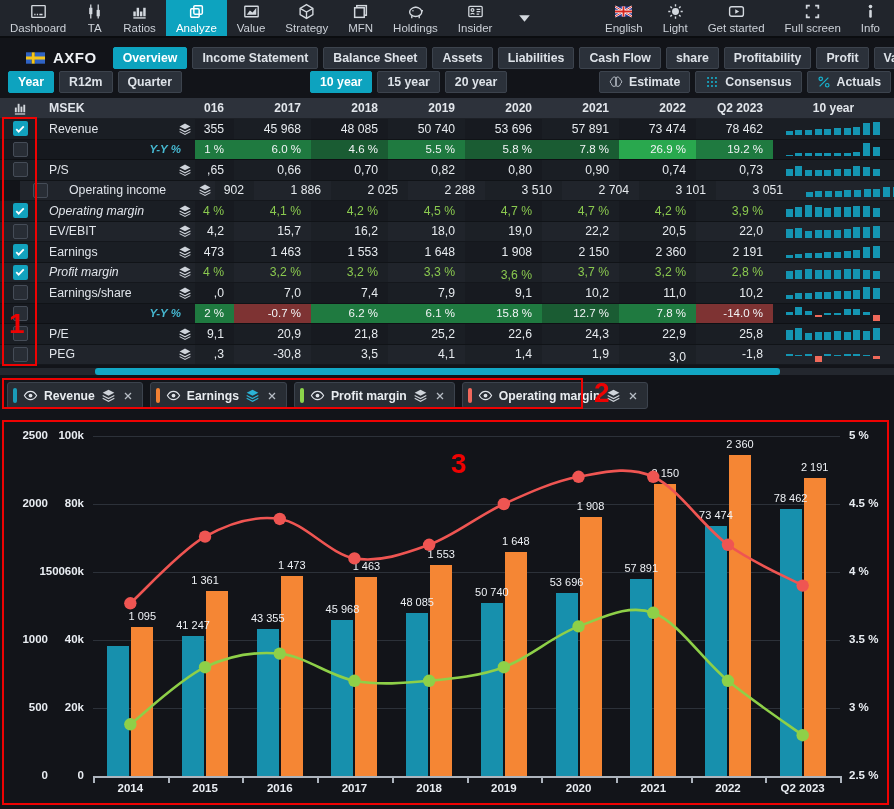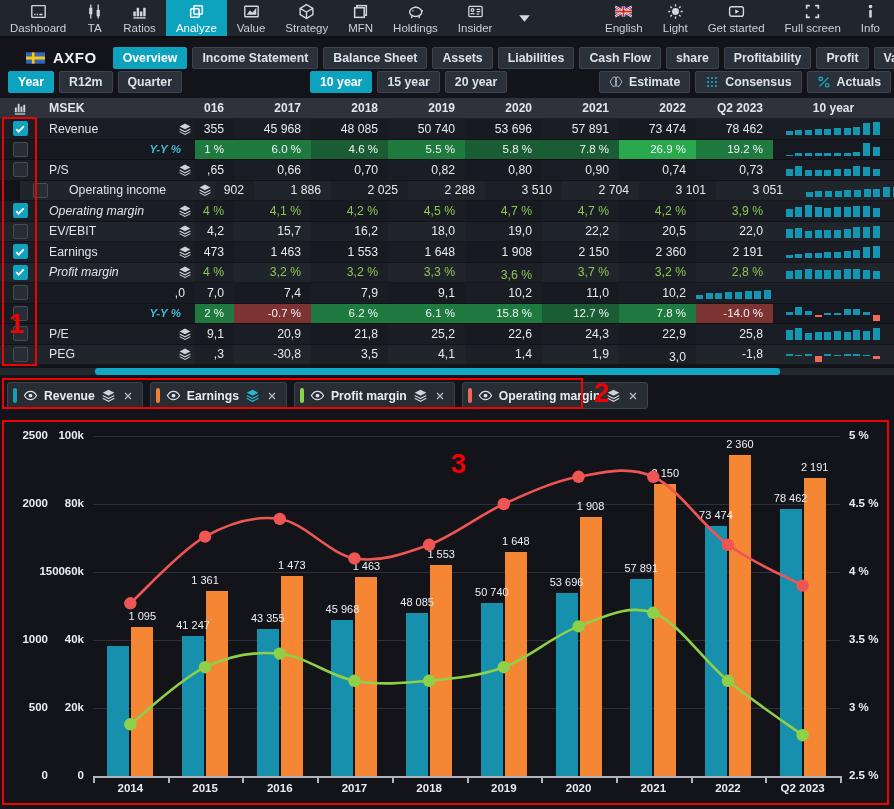--- a/index.html
+++ b/index.html
@@ -789,20 +789,30 @@
             <i style="left: 58.2px; width: 7px; bottom: 1px; height: 10px; background: rgb(20, 149, 178);"></i>
             <i style="left: 67.9px; width: 7px; bottom: 1px; height: 10px; background: rgb(20, 149, 178);"></i>
             <i style="left: 77.6px; width: 7px; bottom: 1px; height: 9px; background: rgb(20, 149, 178);"></i>
             <i style="left: 87.3px; width: 7px; bottom: 1px; height: 8px; background: rgb(20, 149, 178);"></i>
           </div>
         </div>
       </div>
       <div class="trow" style="background: rgb(26, 30, 36);">
         <div class="tc center">
           <div class="cb off"></div>
+        </div>
+        <div class="tc cname">
+          <span class="lbl">Earnings/share</span>
+          <span class="icn" style="color: rgb(206, 211, 218);">
+            <svg viewBox="0 0 16 16" fill="none" stroke="currentColor" stroke-width="1.2">
+              <path d="M8 1.8L14.2 5 8 8.2 1.8 5z" fill="currentColor" stroke="none"></path>
+              <path d="M1.8 8L8 11.2 14.2 8"></path>
+              <path d="M1.8 11L8 14.2 14.2 11"></path>
+            </svg>
+          </span>
         </div>
         <div class="tc right" style="background: rgba(0, 0, 0, 0.1);">
           <span class="cv">,0</span>
         </div>
         <div class="tc right">
           <span class="cv">7,0</span>
         </div>
         <div class="tc right" style="background: rgba(0, 0, 0, 0.1);">
           <span class="cv">7,4</span>
         </div>

